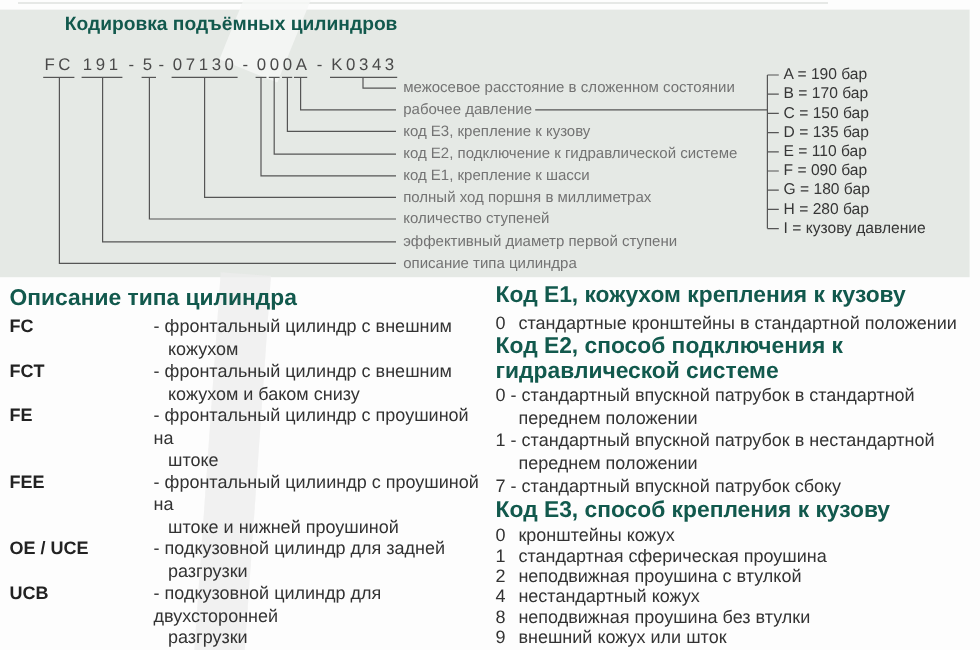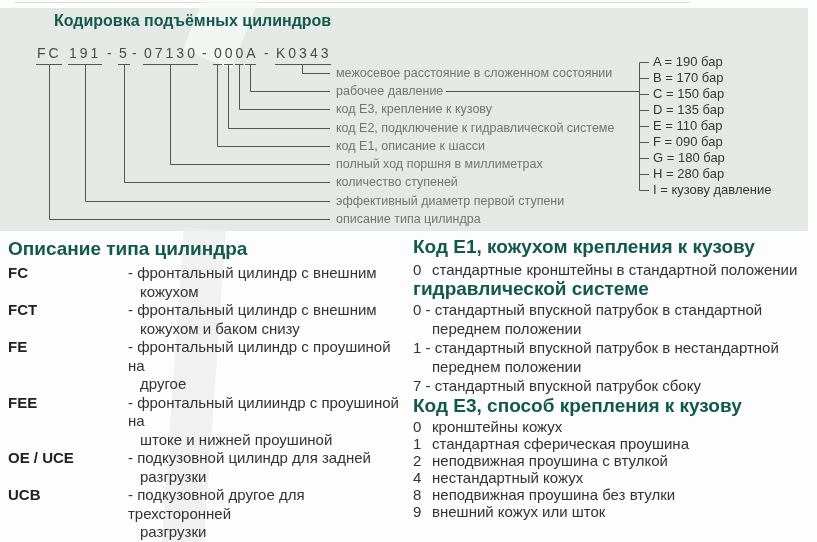--- a/index.html
+++ b/index.html
@@ -94,21 +94,21 @@
       <path d="M639.5 158.5H649"></path>
         <path d="M639.5 174.5H649"></path>
         <path d="M639.5 190.5H649"></path>
     </g>
   </svg>
 
   <div class="anno" style="top:66px">межосевое расстояние в сложенном состоянии</div>
   <div class="anno" style="top:84px">рабочее давление</div>
   <div class="anno" style="top:102px">код Е3, крепление к кузову</div>
   <div class="anno" style="top:121px">код Е2, подключение к гидравлической системе</div>
-  <div class="anno" style="top:139px">код Е1, описание к шасси</div>
+  <div class="anno" style="top:139px">код Е1, крепление к шасси</div>
   <div class="anno" style="top:157px">полный ход поршня в миллиметрах</div>
   <div class="anno" style="top:175px">количество ступеней</div>
   <div class="anno" style="top:194px">эффективный диаметр первой ступени</div>
   <div class="anno" style="top:212px">описание типа цилиндра</div>
 
   <div class="press" style="top:54px">A = 190 бар</div>
   <div class="press" style="top:70px">B = 170 бар</div>
   <div class="press" style="top:86px">C = 150 бар</div>
   <div class="press" style="top:102px">D = 135 бар</div>
   <div class="press" style="top:118px">E = 110 бар</div>
@@ -131,61 +131,62 @@
       <div class="term">FCT</div>
       <div class="tdesc">
           <div>- фронтальный цилиндр с внешним</div>
       <div class="cont">кожухом и баком снизу</div>
         </div>
     </div>
     <div class="trow">
       <div class="term">FE</div>
       <div class="tdesc">
           <div>- фронтальный цилиндр с проушиной на</div>
-      <div class="cont">другое</div>
+      <div class="cont">штоке</div>
         </div>
     </div>
     <div class="trow">
       <div class="term">FEE</div>
       <div class="tdesc">
           <div>- фронтальный цилииндр с проушиной на</div>
       <div class="cont">штоке и нижней проушиной</div>
         </div>
     </div>
     <div class="trow">
       <div class="term">OE / UCE</div>
       <div class="tdesc">
           <div>- подкузовной цилиндр для задней</div>
       <div class="cont">разгрузки</div>
         </div>
     </div>
     <div class="trow">
       <div class="term">UCB</div>
       <div class="tdesc">
-          <div>- подкузовной другое для трехсторонней</div>
+          <div>- подкузовной цилиндр для двухсторонней</div>
       <div class="cont">разгрузки</div>
         </div>
     </div>
     <div class="trow">
       <div class="term">DA / DE</div>
       <div class="tdesc">
           <div>- цилиндр для двухсторонней разгрузки</div>
         </div>
     </div>
 
   </div>
 
   <div class="col right-col">
     <h2>Код Е1, кожухом крепления к кузову</h2>
     <div class="numrow e1-item">
       <span class="num">0</span>
       <span>стандартные кронштейны в стандартной положении</span>
     </div>
 
     <h2 class="h2-e2">
+      <div>Код Е2, способ подключения к</div>
       <div>гидравлической системе</div>
     </h2>
     <div class="e2-item">
       <div>0 - стандартный впускной патрубок в стандартной</div>
       <div class="cont">переднем положении</div>
     </div>
     <div class="e2-item">
       <div>1 - стандартный впускной патрубок в нестандартной</div>
       <div class="cont">переднем положении</div>
     </div>

